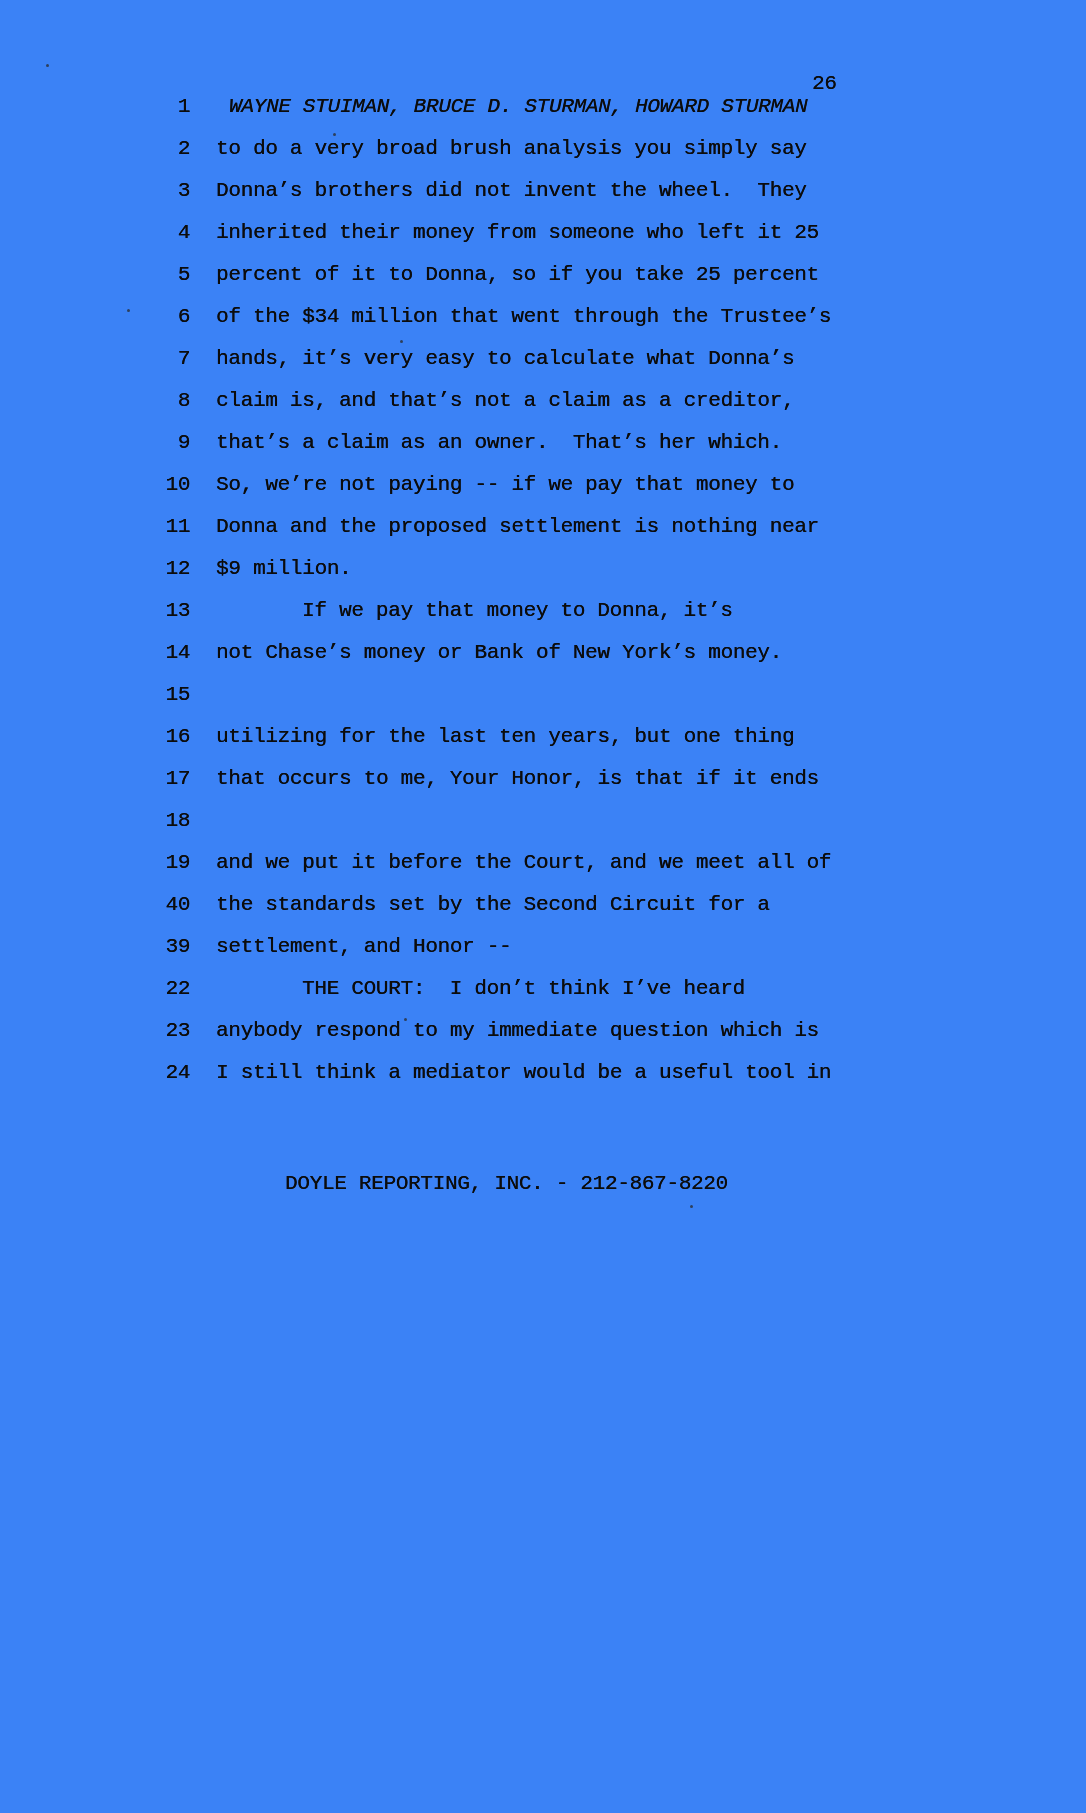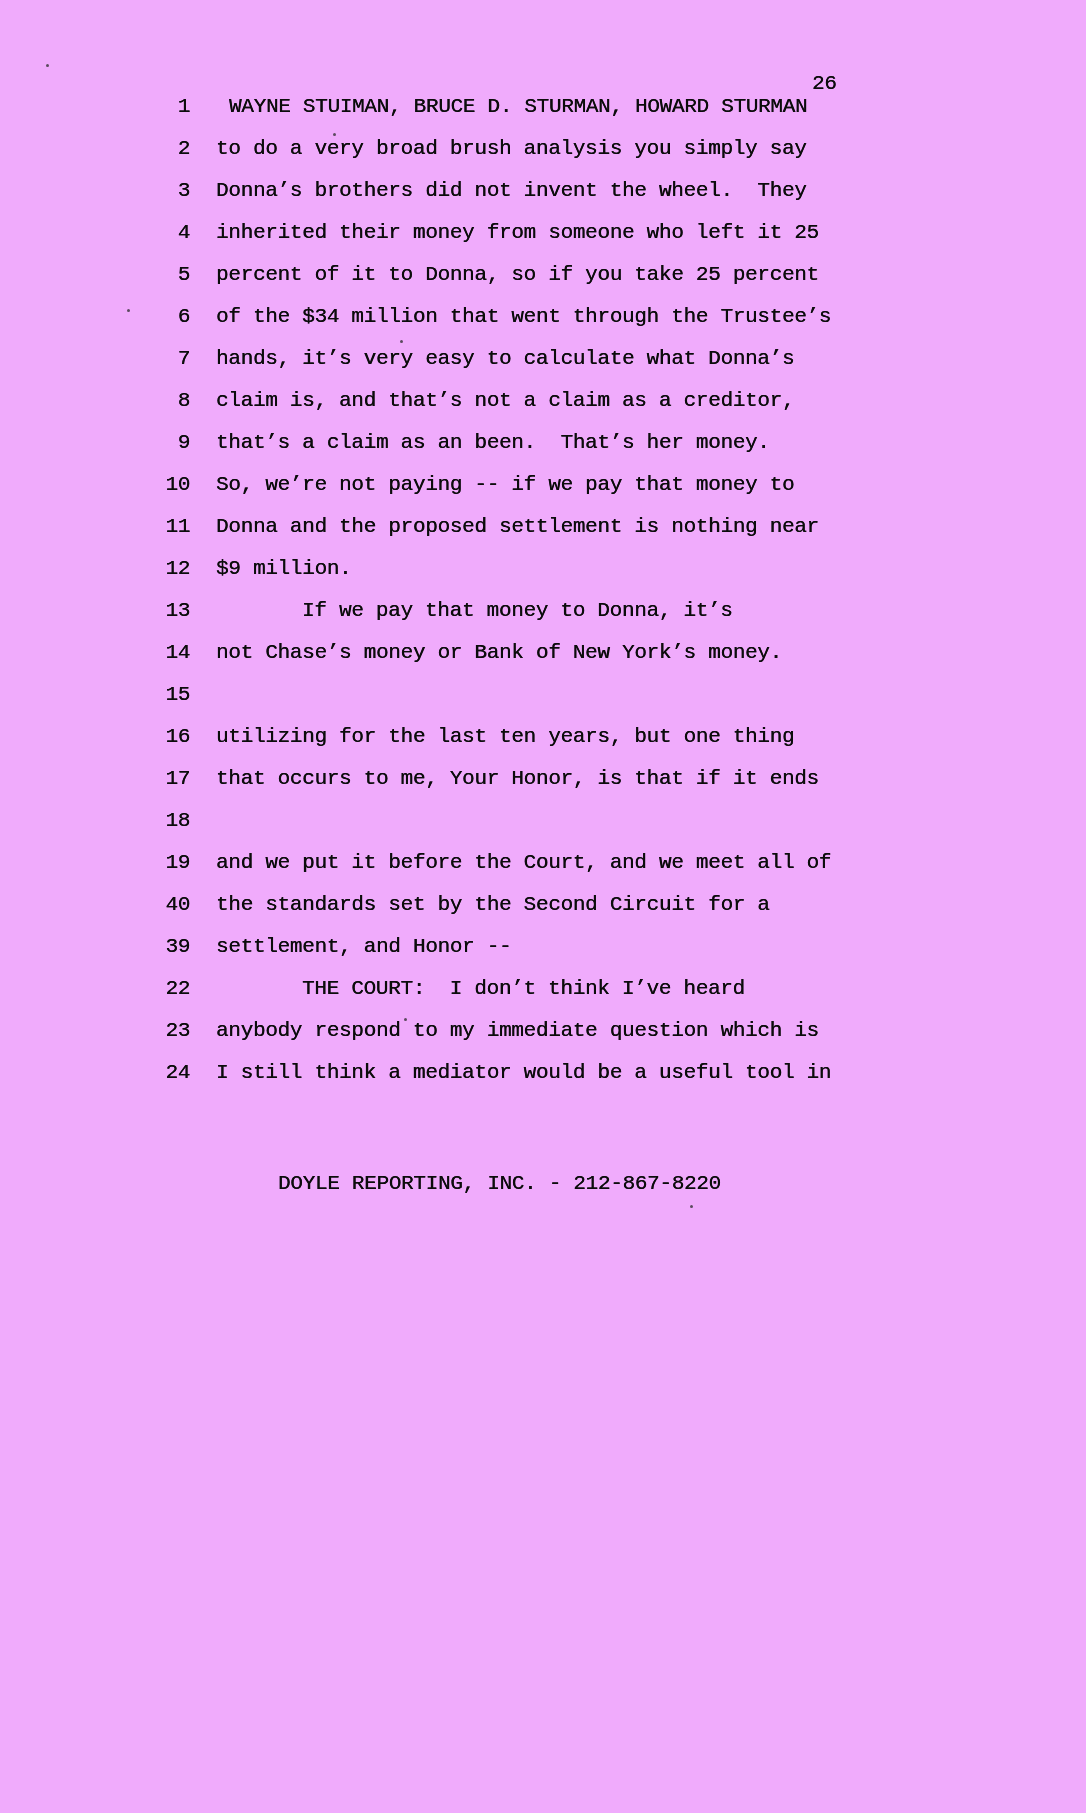--- a/index.html
+++ b/index.html
@@ -4,21 +4,21 @@
 <style>
   html, body {
     margin: 0;
     padding: 0;
     background: #ffffff;
   }
   .page {
     position: relative;
     width: 1086px;
     height: 1813px;
-    background: #f0abfc;
+    background: #3b82f6;
     overflow: hidden;
     color: #0c0c0c;
     font-family: "Liberation Mono", "DejaVu Sans Mono", monospace;
     font-size: 21px;
     letter-spacing: -0.3px;
     text-shadow: 0.3px 0 0 currentColor;
   }
   .page-number {
     position: absolute;
     top: 72px;
@@ -41,28 +41,29 @@
     width: 190px;
     text-align: right;
     flex: 0 0 auto;
   }
   .t-text {
     margin-left: 26px;
     white-space: pre;
   }
   .t-line.header .t-text {
     margin-left: 39px;
+    font-style: italic;
   }
   .t-line.indent .t-text {
     margin-left: 112px;
   }
   .footer {
     position: absolute;
     top: 1163px;
-    left: 278px;
+    left: 285px;
     line-height: 42px;
     white-space: pre;
   }
   .speck {
     position: absolute;
     width: 3px;
     height: 3px;
     border-radius: 50%;
     background: #2a2a2a;
     opacity: 0.75;
@@ -77,21 +78,21 @@
 
   <div class="transcript">
       <div class="t-line header"><span class="t-num">1</span><span class="t-text">WAYNE STUIMAN, BRUCE D. STURMAN, HOWARD STURMAN</span></div>
       <div class="t-line"><span class="t-num">2</span><span class="t-text">to do a very broad brush analysis you simply say</span></div>
       <div class="t-line"><span class="t-num">3</span><span class="t-text">Donna’s brothers did not invent the wheel.  They</span></div>
       <div class="t-line"><span class="t-num">4</span><span class="t-text">inherited their money from someone who left it 25</span></div>
       <div class="t-line"><span class="t-num">5</span><span class="t-text">percent of it to Donna, so if you take 25 percent</span></div>
       <div class="t-line"><span class="t-num">6</span><span class="t-text">of the $34 million that went through the Trustee’s</span></div>
       <div class="t-line"><span class="t-num">7</span><span class="t-text">hands, it’s very easy to calculate what Donna’s</span></div>
       <div class="t-line"><span class="t-num">8</span><span class="t-text">claim is, and that’s not a claim as a creditor,</span></div>
-      <div class="t-line"><span class="t-num">9</span><span class="t-text">that’s a claim as an been.  That’s her money.</span></div>
+      <div class="t-line"><span class="t-num">9</span><span class="t-text">that’s a claim as an owner.  That’s her which.</span></div>
       <div class="t-line"><span class="t-num">10</span><span class="t-text">So, we’re not paying -- if we pay that money to</span></div>
       <div class="t-line"><span class="t-num">11</span><span class="t-text">Donna and the proposed settlement is nothing near</span></div>
       <div class="t-line"><span class="t-num">12</span><span class="t-text">$9 million.</span></div>
       <div class="t-line indent"><span class="t-num">13</span><span class="t-text">If we pay that money to Donna, it’s</span></div>
       <div class="t-line"><span class="t-num">14</span><span class="t-text">not Chase’s money or Bank of New York’s money.</span></div>
       <div class="t-line"><span class="t-num">15</span></div>
       <div class="t-line"><span class="t-num">16</span><span class="t-text">utilizing for the last ten years, but one thing</span></div>
       <div class="t-line"><span class="t-num">17</span><span class="t-text">that occurs to me, Your Honor, is that if it ends</span></div>
       <div class="t-line"><span class="t-num">18</span></div>
       <div class="t-line"><span class="t-num">19</span><span class="t-text">and we put it before the Court, and we meet all of</span></div>

